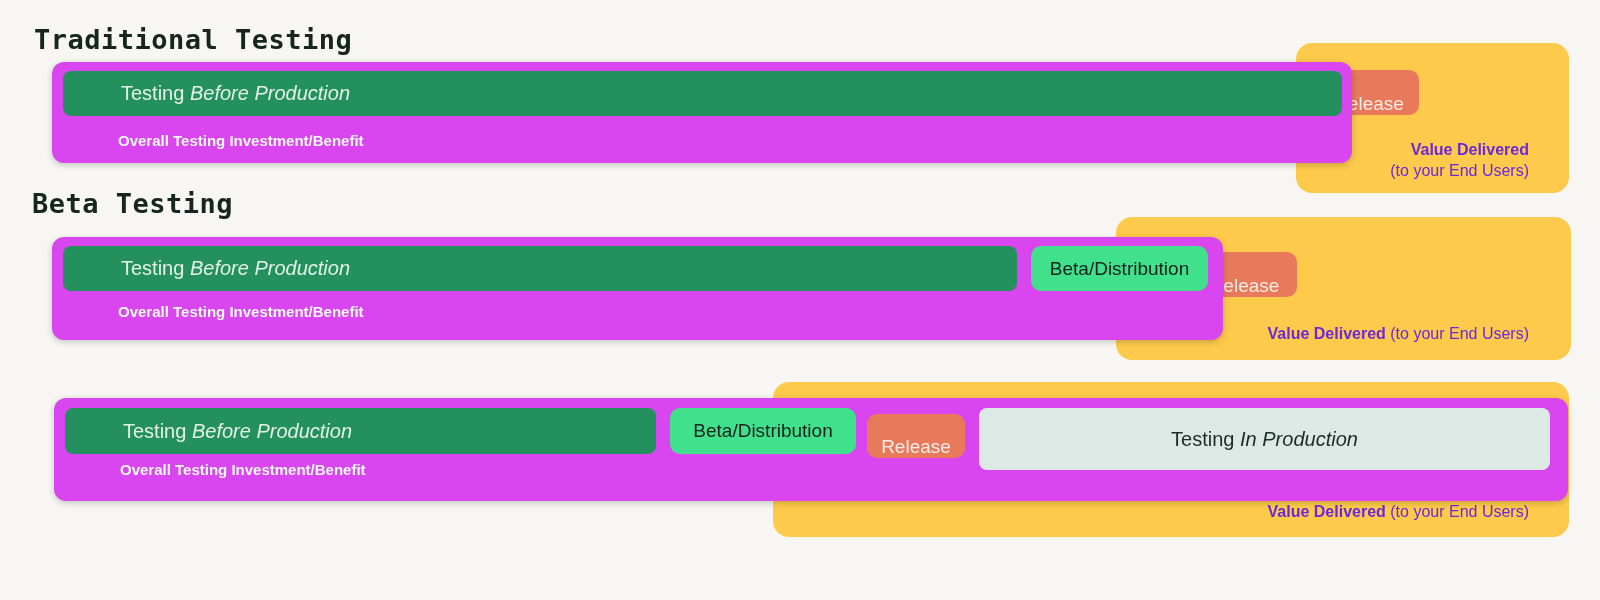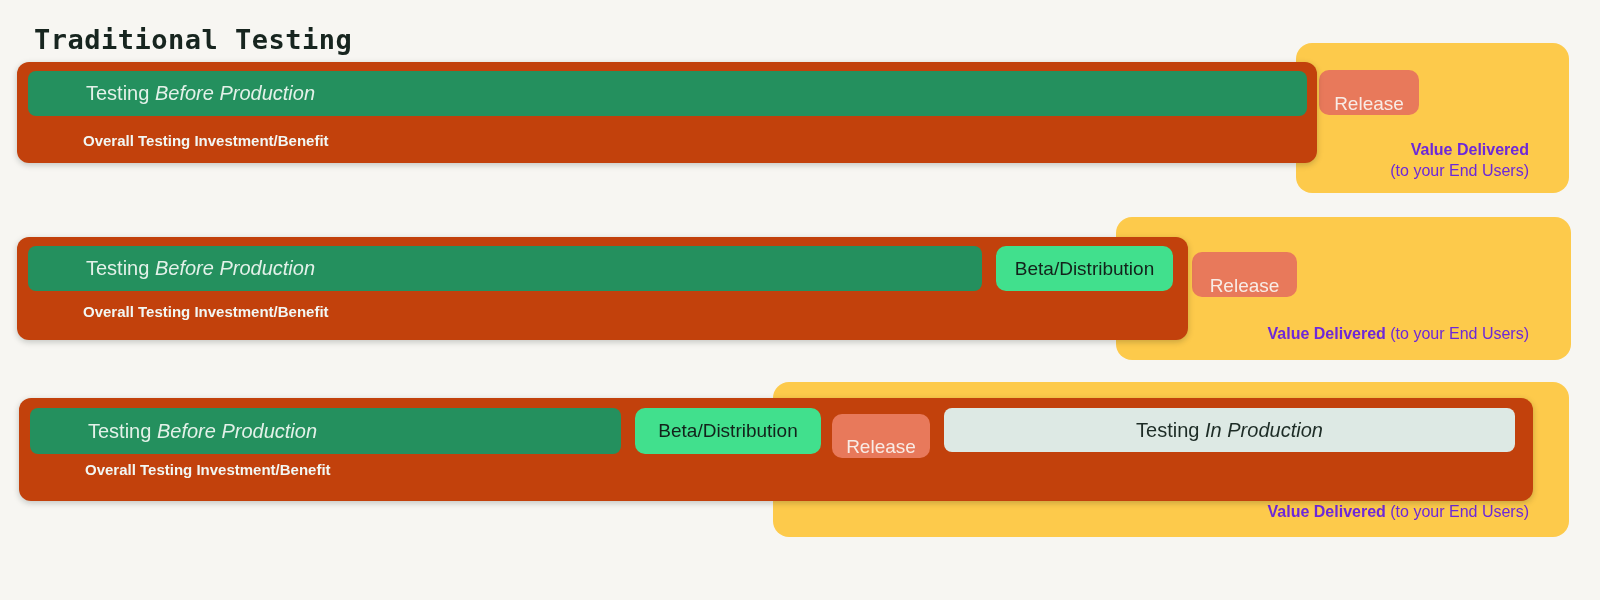--- a/index.html
+++ b/index.html
@@ -31,23 +31,24 @@
     background:#FDCA4B;
     border-radius:16px;
   }
   .card1{left:1295px;top:43px;width:273px;height:150px;}
   .card2{left:1115px;top:217px;width:455px;height:143px;}
   .card3{left:772px;top:382px;width:796px;height:155px;}
 
   
   .panel{
     position:absolute;
-    background:#c2410c;
+    background:#d946ef;
     border-radius:12px;
     box-shadow:0 2px 6px rgba(10,25,20,.22);
+    margin-left:35px;
   }
   .panel1{left:16px;top:62px;width:1300px;height:101px;}
   .panel2{left:16px;top:237px;width:1171px;height:103px;}
   .panel3{left:18px;top:398px;width:1514px;height:103px;}
 
   
   .bar-green{
     position:absolute;
     background:#24905E;
     border-radius:8px;
@@ -63,21 +64,21 @@
   .it{font-style:italic;}
 
   
   .bar-light{
     position:absolute;
     background:#DDE9E4;
     border-radius:8px;
     color:#1D2C26;
     font-size:20px;
     display:flex;align-items:center;justify-content:center;
-    left:925px;top:10px;width:571px;height:44px;
+    left:925px;top:10px;width:571px;height:62px;
     white-space:nowrap;
   }
 
   
   .badge{
     position:absolute;
     border-radius:10px;
     font-size:19px;
     display:flex;align-items:center;justify-content:center;
     white-space:nowrap;
@@ -134,20 +135,21 @@
     </div>
   </div>
 
   <div class="panel panel1">
     <div class="bar-green bg1">
       <span class="pad"><span>Testing</span> <span class="it">Before Production</span></span>
     </div>
     <div class="invest-label il1">Overall Testing Investment/Benefit</div>
   </div>
 
+  <div class="heading h2">Beta Testing</div>
 
   <div class="card card2">
     <div class="badge badge-release rel2">
       <span>Release</span>
     </div>
     <div class="value-text vt2">
       <b>Value Delivered</b> <span>(to your End Users)</span>
     </div>
   </div>
 

